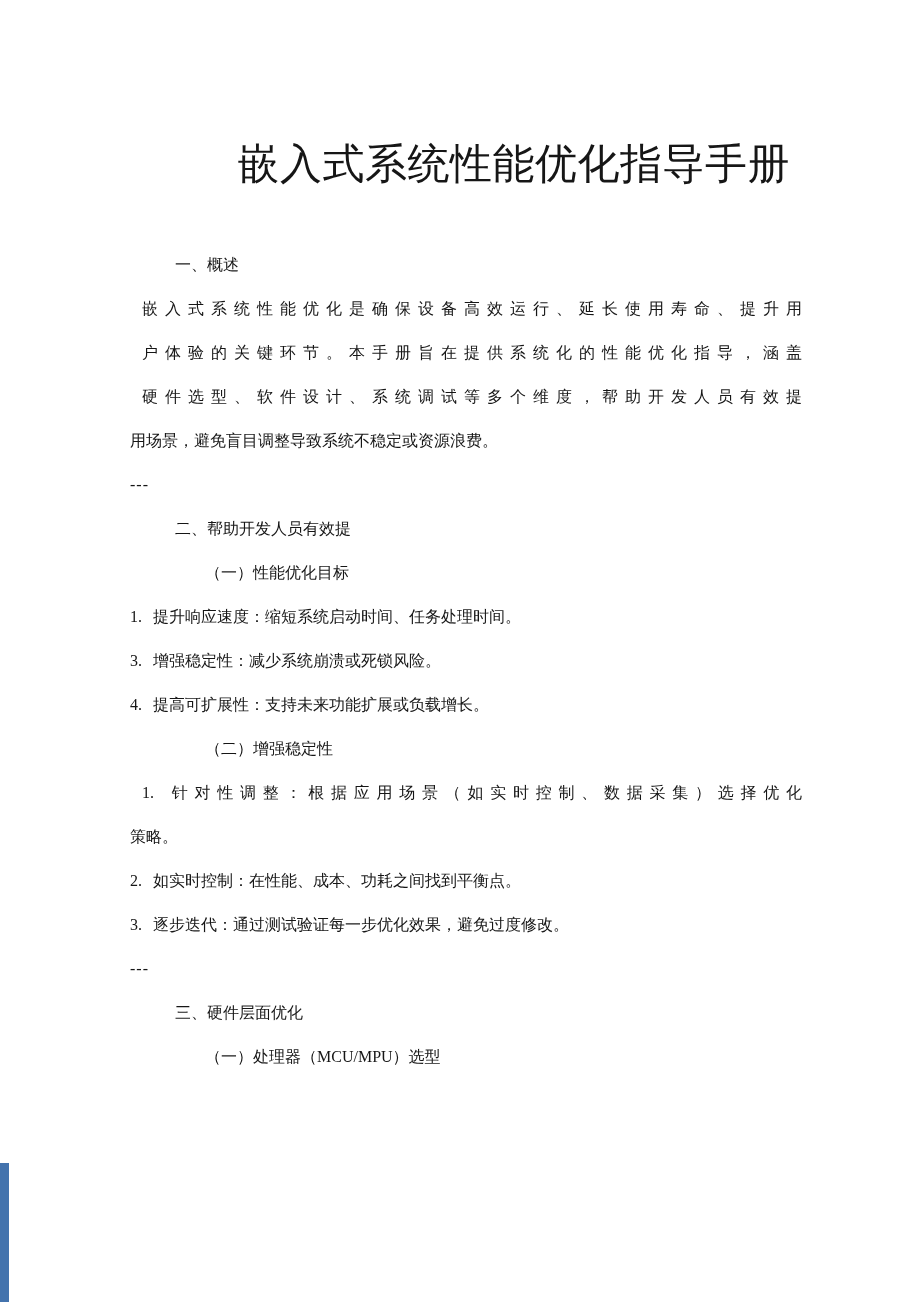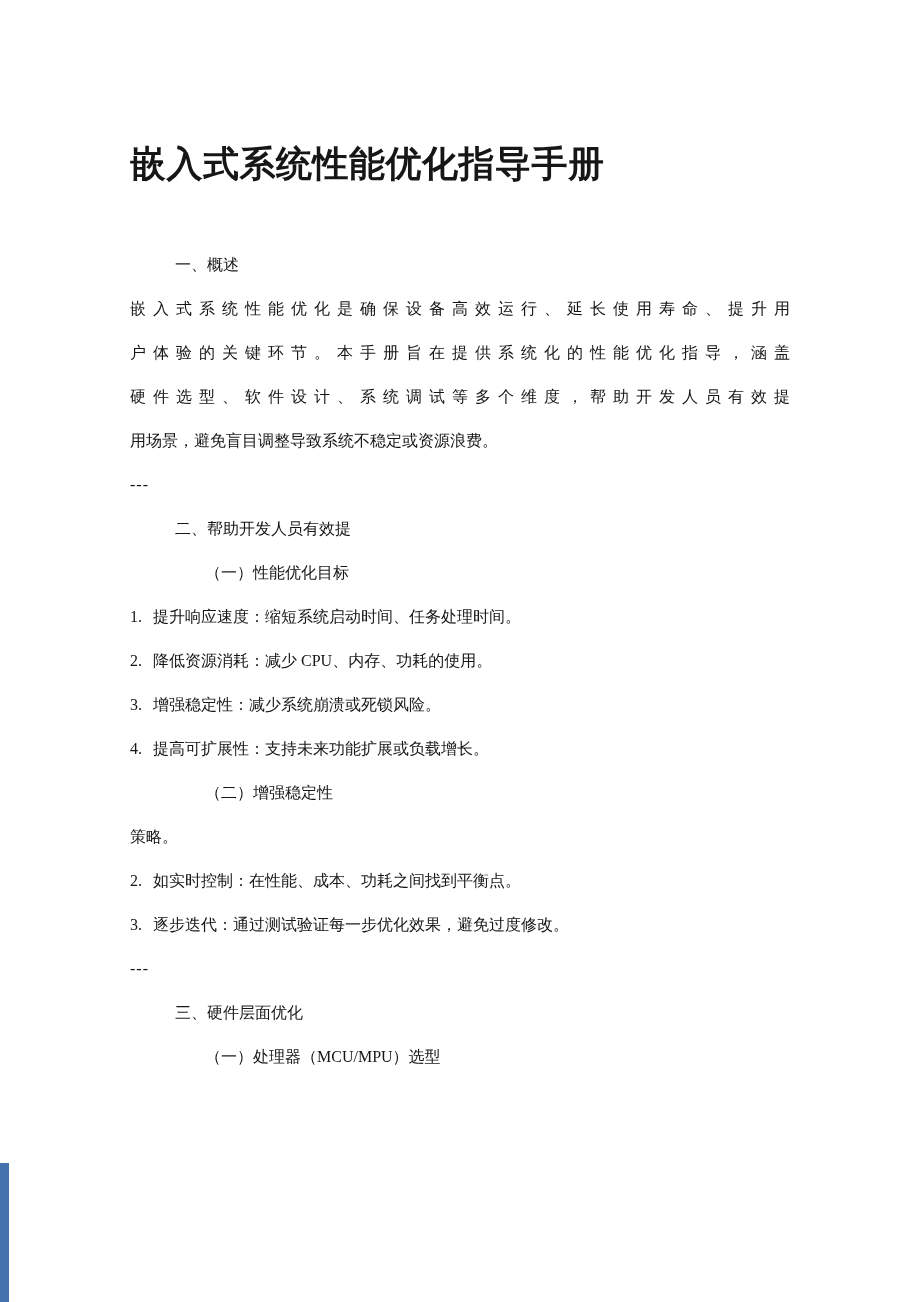--- a/index.html
+++ b/index.html
@@ -18,24 +18,24 @@
   .page {
     position: absolute;
     top: 0; left: 0;
     width: 920px;
     height: 1302px;
     padding: 132px 130px 0 130px;
     box-sizing: border-box;
   }
   .doc-title {
     font-family: "Liberation Sans", "DejaVu Sans", sans-serif;
-    font-weight: bold;
-    font-size: 36px;
+    font-weight: normal;
+    font-size: 42px;
     line-height: 64px;
-    text-align: left;
+    text-align: right;
     letter-spacing: 0.5px;
     white-space: nowrap;
   }
   .lines {
     margin-top: 47px;
     font-size: 16px;
   }
   .ln {
     width: 660px;
     height: 44px;
@@ -43,20 +43,21 @@
     box-sizing: border-box;
     white-space: nowrap;
     overflow: visible;
   }
   .ln.h1 { padding-left: 45px; }
   .ln.h2 { padding-left: 75px; }
   .ln.just {
     white-space: normal;
     text-align: justify;
     text-align-last: justify;
+    margin-left: 12px;
     -moz-text-align-last: justify;
   }
   .ln .num {
     display: inline-block;
     margin-right: 11px;
   }
   .ln.dash {
     letter-spacing: 1px;
   }
   .accent-bar {
@@ -75,24 +76,24 @@
   <div class="lines">
       <div class="ln h1">一、概述</div>
       <div class="ln line just">嵌入式系统性能优化是确保设备高效运行、延长使用寿命、提升用</div>
       <div class="ln line just">户体验的关键环节。本手册旨在提供系统化的性能优化指导，涵盖</div>
       <div class="ln line just">硬件选型、软件设计、系统调试等多个维度，帮助开发人员有效提</div>
       <div class="ln line">用场景，避免盲目调整导致系统不稳定或资源浪费。</div>
       <div class="ln dash">---</div>
       <div class="ln h1">二、帮助开发人员有效提</div>
       <div class="ln h2">（一）性能优化目标</div>
       <div class="ln li"><span class="num">1.</span><span>提升响应速度：缩短系统启动时间、任务处理时间。</span></div>
-      <div class="ln li"><span class="num">2.</span><span>降低资源消耗：减少 CPU、内存、功耗的使用。</span></div>
       <div class="ln li"><span class="num">3.</span><span>增强稳定性：减少系统崩溃或死锁风险。</span></div>
       <div class="ln li"><span class="num">4.</span><span>提高可扩展性：支持未来功能扩展或负载增长。</span></div>
       <div class="ln h2">（二）增强稳定性</div>
+      <div class="ln li just"><span class="num">1.</span><span>针对性调整：根据应用场景（如实时控制、数据采集）选择优化</span></div>
       <div class="ln line">策略。</div>
       <div class="ln li"><span class="num">2.</span><span>如实时控制：在性能、成本、功耗之间找到平衡点。</span></div>
       <div class="ln li"><span class="num">3.</span><span>逐步迭代：通过测试验证每一步优化效果，避免过度修改。</span></div>
       <div class="ln dash">---</div>
       <div class="ln h1">三、硬件层面优化</div>
       <div class="ln h2">（一）处理器（MCU/MPU）选型</div>
     </div>
 </div>
 
 <div class="accent-bar" title="#4373ad" style="background: rgb(67, 115, 173);"></div>

